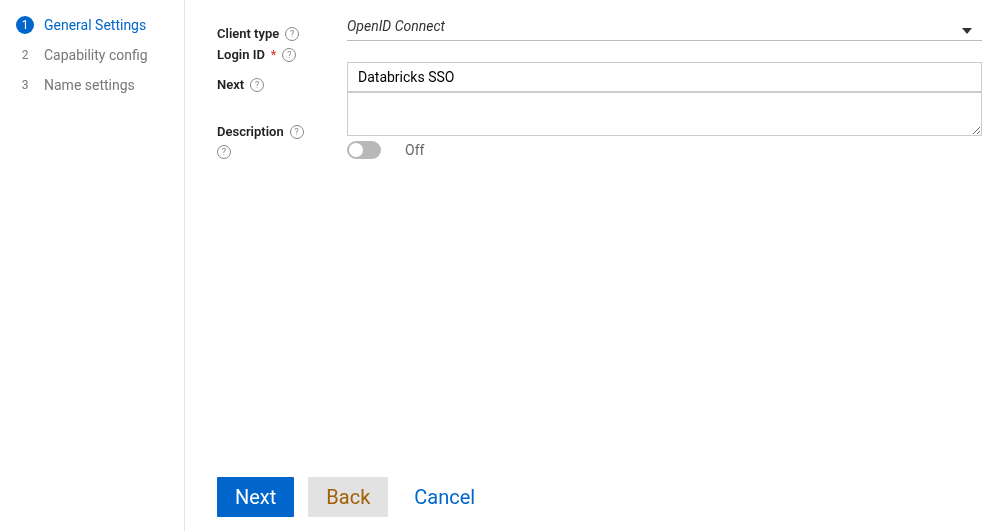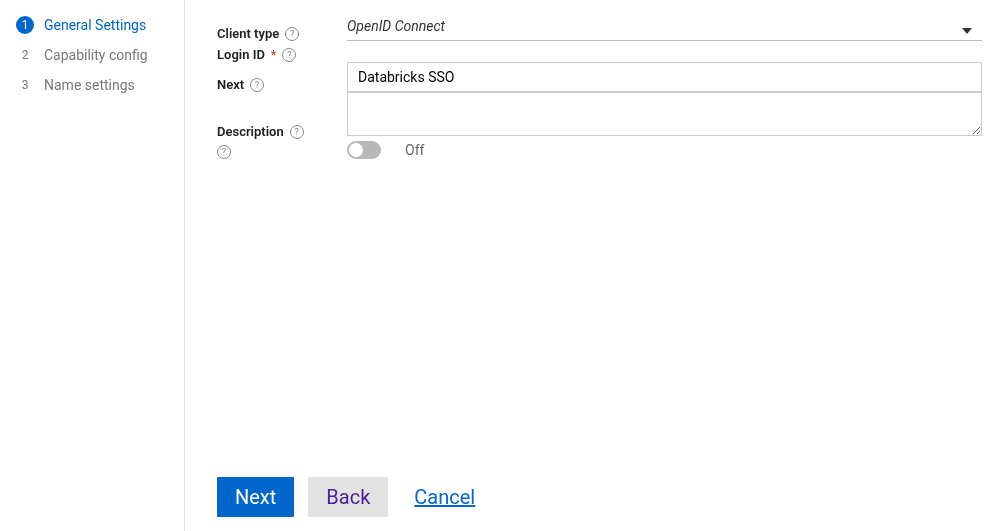--- a/index.html
+++ b/index.html
@@ -172,27 +172,26 @@
       border: none;
       font-family: inherit;
       text-align: center;
     }
     .btn-primary {
       background: #0066cc;
       color: #fff;
     }
     .btn-secondary {
       background: #e2e2e2;
-      color: #4c1d95;
+      color: #a16207;
     }
     .btn-link {
       background: transparent;
       color: #0066cc;
       padding: 8px 12px;
-      text-decoration: underline;
     }
   </style>
 </head>
 <body>
 
 <div class="container">
   <div class="sidebar">
     <div class="step active">
       <span class="step-num">1</span>
       <span>General Settings</span>

